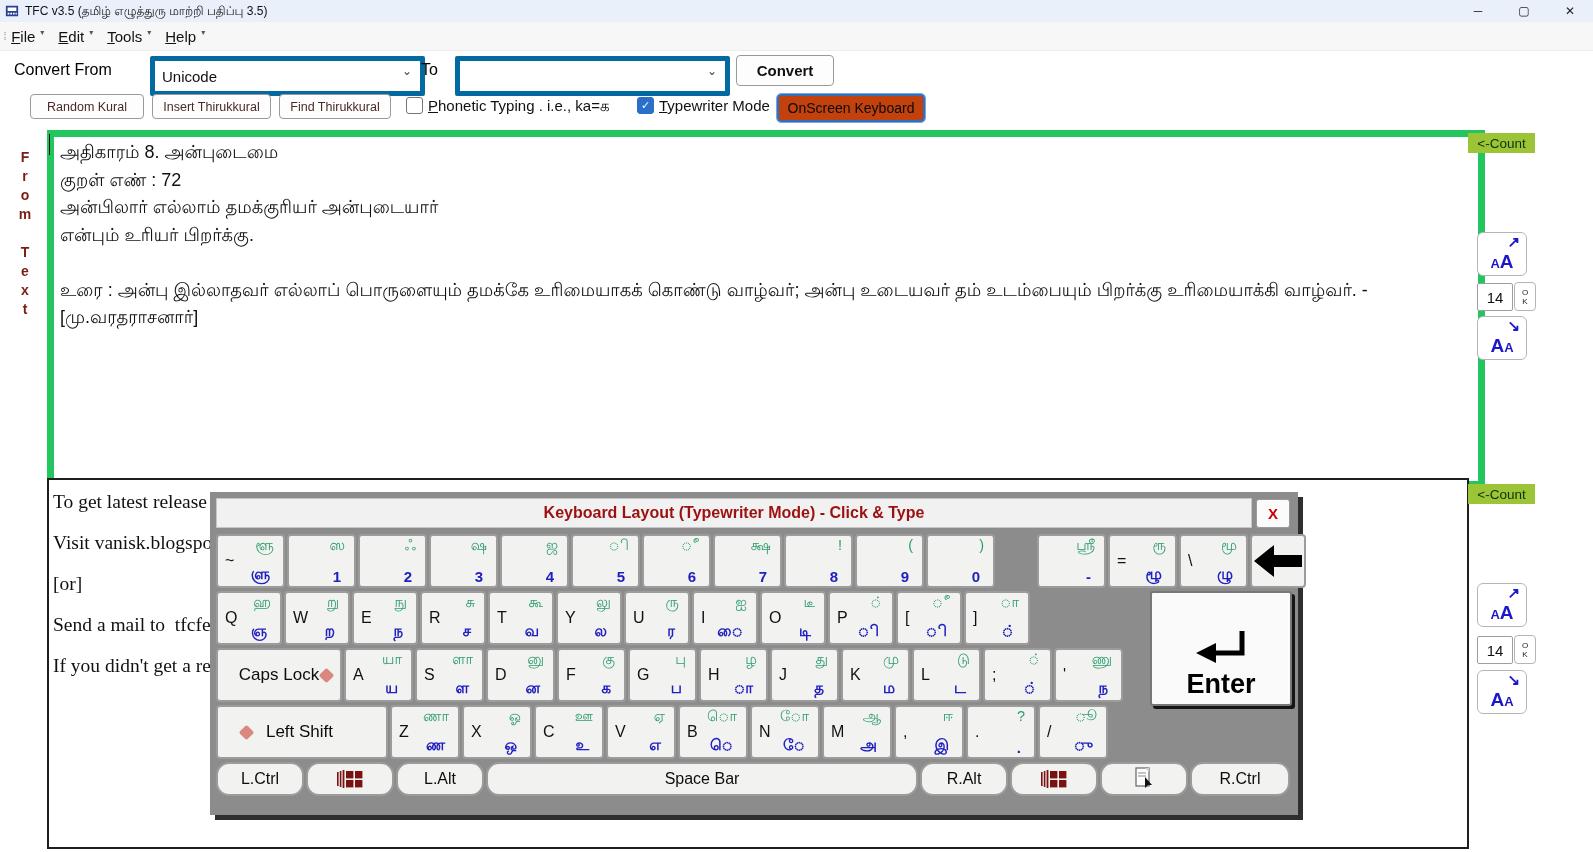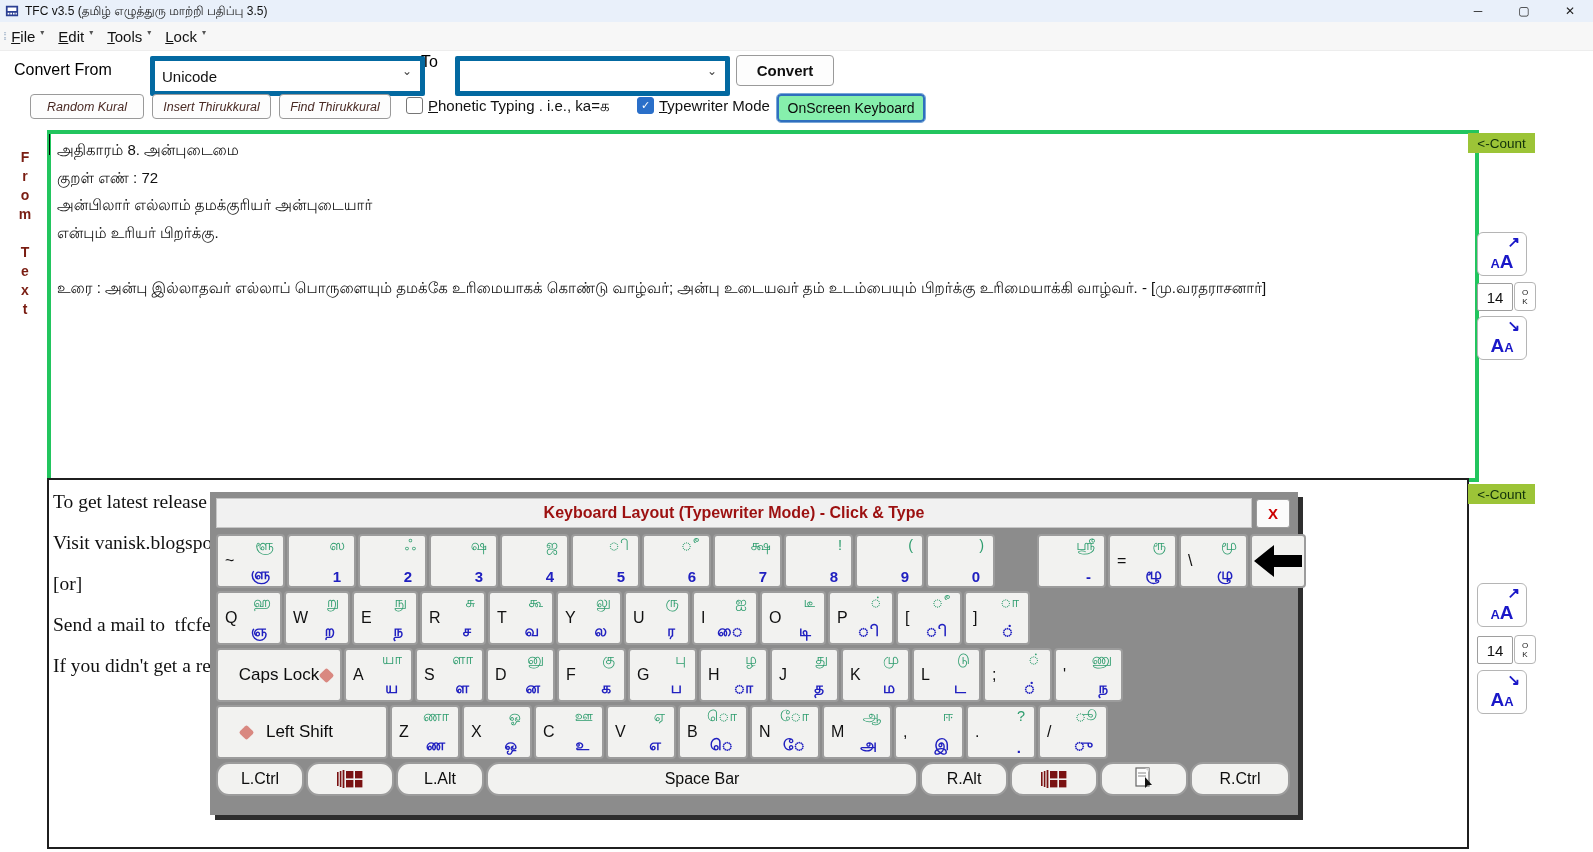--- a/index.html
+++ b/index.html
@@ -26,38 +26,38 @@
   .convert-row{position:absolute;left:0;top:53px;width:1593px;height:36px;}
   .lab{position:absolute;font-size:16px;color:#000;}
   .combo{position:absolute;height:30px;background:#fff;border:5px solid #0369a1;border-radius:2px;
          font-size:15px;display:flex;align-items:center;padding-left:7px;}
   .combo .chev{position:absolute;right:8px;color:#444;font-size:12px;top:3px;}
   .btn{background:#fdfdfd;border:1px solid #9a9a9a;border-radius:4px;display:flex;
        align-items:center;justify-content:center;cursor:default;}
 
   
   .tools-row{position:absolute;left:0;top:94px;width:1593px;height:28px;}
-  .small-btn{position:absolute;height:23px;font-size:12.5px;color:#4a2a24;font-style:italic;}
+  .small-btn{position:absolute;height:23px;font-size:12.5px;color:#4a2a24;}
   .cb{position:absolute;width:15px;height:15px;border:1.5px solid #767676;border-radius:3px;background:#fff;}
   .cb.checked{background:#2a6fc9;border-color:#2a6fc9;color:#fff;font-size:11px;line-height:15px;text-align:center;}
   .cb-label{position:absolute;font-size:15px;}
   .cb-label .lbl{display:inline-block;}
   .cb-label .lbl::first-letter{text-decoration:underline;}
-  .onscreen-btn{position:absolute;background:#86efac;border:2px solid #2f6fbe;outline:1px solid #7aa7d8;
+  .onscreen-btn{position:absolute;background:#c2410c;border:2px solid #2f6fbe;outline:1px solid #7aa7d8;
                 border-radius:4px;height:24px;font-size:14px;color:#0b0b0b;}
 
   
   .from-label{position:absolute;left:17px;top:148px;display:flex;flex-direction:column;
               color:#7a1d12;font-weight:bold;font-size:14px;line-height:19px;text-align:center;width:16px;}
   .from-label span:nth-child(4){margin-bottom:19px;}
 
   
   .editor{position:absolute;background:#fff;overflow:hidden;}
-  .editor-top{left:47px;top:130px;width:1412px;height:340px;border:4px solid #22c55e;
-              font-size:15px;line-height:27.5px;padding:2px 6px;white-space:pre-wrap;}
+  .editor-top{left:47px;top:130px;width:1412px;height:340px;border:7px solid #22c55e;
+              font-size:18px;line-height:27.5px;padding:2px 6px;white-space:pre-wrap;}
   .editor-bottom{left:47px;top:478px;width:1410px;height:365px;border:2px solid #1f1f1f;
                  font-family:"Liberation Serif",serif;font-size:19.5px;padding:1px 4px;}
   .editor-bottom .bline{height:41px;line-height:41px;white-space:pre;}
   .caret{position:absolute;left:49px;top:134px;width:1px;height:21px;background:#000;}
 
   
   .count-chip{position:absolute;left:1468px;width:67px;height:20px;background:#9cc437;color:#10300a;
               font-size:13.5px;display:flex;align-items:center;justify-content:center;}
   .font-btn{position:absolute;left:1477px;width:48px;height:42px;background:#fff;border:1px solid #b5b5b5;
             border-radius:6px;}
@@ -133,33 +133,33 @@
       </span>
       <span class="menu-item">
         <span class="lbl">Edit</span>
         <span class="tri">▾</span>
       </span>
       <span class="menu-item">
         <span class="lbl">Tools</span>
         <span class="tri">▾</span>
       </span>
       <span class="menu-item">
-        <span class="lbl">Lock</span>
+        <span class="lbl">Help</span>
         <span class="tri">▾</span>
       </span>
     </div>
 </div>
 
 <div class="convert-row">
   <span class="lab" style="left:14px;top:8px;">Convert From</span>
   <div class="combo" style="left:150px;top:3px;width:258px;">
     <span>Unicode</span>
     <span class="chev">⌄</span>
   </div>
-  <span class="lab" style="left:421px;top:0;">To</span>
+  <span class="lab" style="left:421px;top:8px;">To</span>
   <div class="combo" style="left:455px;top:3px;width:258px;">
     <span></span>
     <span class="chev">⌄</span>
   </div>
   <div class="btn" style="position:absolute;left:736px;top:2px;width:96px;height:29px;font-weight:bold;font-size:15px;">Convert</div>
 </div>
 
 <div class="tools-row">
   <div class="btn small-btn" style="left:30px;width:112px;">Random Kural</div>
   <div class="btn small-btn" style="left:152px;width:117px;">Insert Thirukkural</div>
@@ -229,20 +229,27 @@
 <div class="font-btn" style="top:670px;">
   <span class="arrow">↘</span>
   <span class="aa"><span class="a2">A</span><span class="a1">A</span></span>
 </div>
 
 <div class="kbd">
   <div class="kbd-inner">
     <div class="kbd-header">Keyboard Layout (Typewriter Mode) - Click &amp; Type</div>
     <div class="kbd-close">X</div>
     <div class="kbd-rows" id="kbd-rows">
+      <div class="enter-key">
+        <svg width="58" height="40" viewBox="0 0 58 40">
+          <path d="M50 2 v22 h-30" stroke="#000" stroke-width="5" fill="none"></path>
+          <path d="M24 14 L4 24 L24 34 z" fill="#000"></path>
+        </svg>
+        <span class="klabel">Enter</span>
+      </div>
     <div class="krow">
           <div class="key" style="width: 69px;">
             <span class="sym">~</span>
             <span class="shift">ளூ</span>
             <span class="normal">ளு</span>
           </div>
           <div class="key" style="width: 69px;">
             <span class="shift">ஸ</span>
             <span class="normal">1</span>
           </div>

